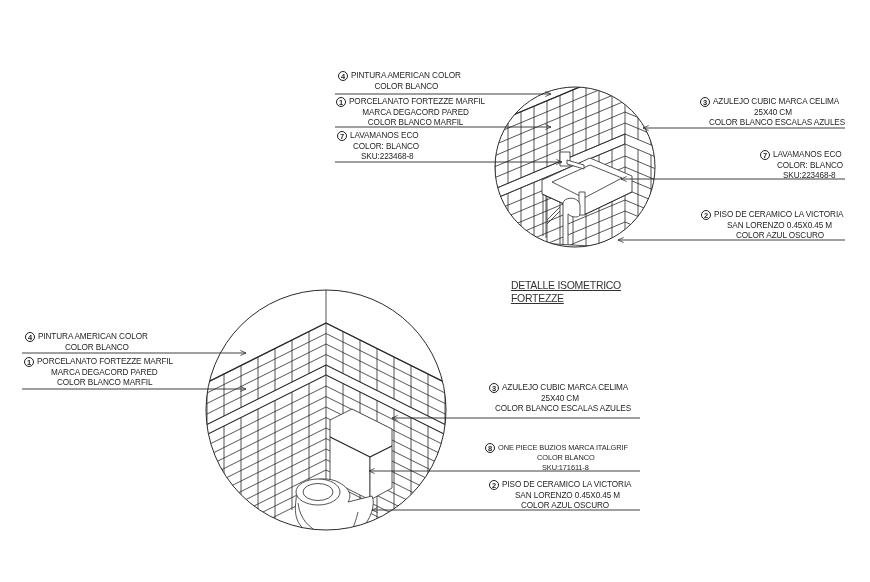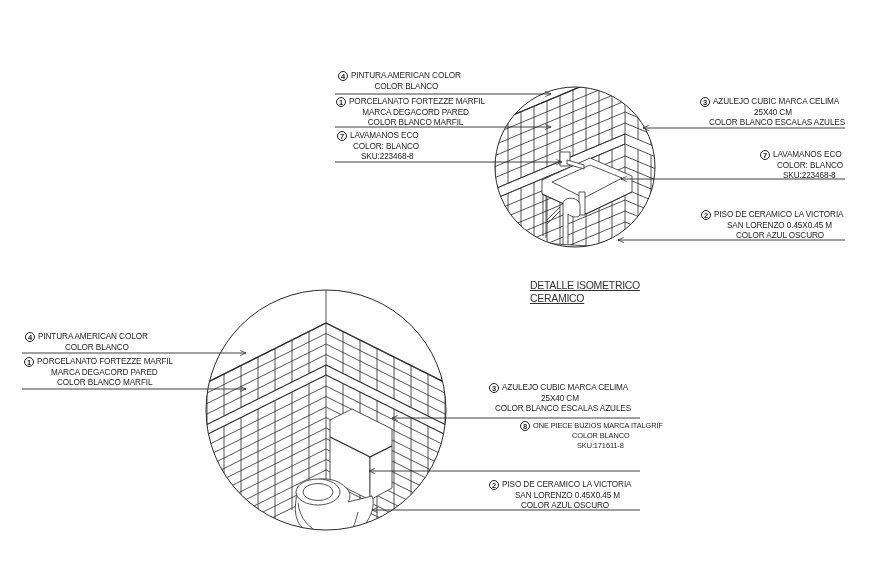--- a/index.html
+++ b/index.html
@@ -195,23 +195,23 @@
 
   <g stroke="#2a2a2a" stroke-width="0.9" fill="none">
     <line x1="22" y1="353" x2="246" y2="353" marker-end="url(#arr)"></line>
     <line x1="22" y1="389" x2="246" y2="389" marker-end="url(#arr)"></line>
     <line x1="640" y1="418" x2="392" y2="418" marker-end="url(#arr)"></line>
     <line x1="640" y1="471" x2="369" y2="471" marker-end="url(#arr)"></line>
     <line x1="640" y1="510" x2="372" y2="510" marker-end="url(#arr)"></line>
   </g>
 </svg>
 
-<div class="title" style="left:530px; top:279px;">
+<div class="title" style="left:511px; top:279px;">
   <span style="display:block">DETALLE ISOMETRICO</span>
-  <span style="display:block">CERAMICO</span>
+  <span style="display:block">FORTEZZE</span>
 </div>
 
 <div class="lbl center" style="left:338px; top:71px;">
   <span class="row" style="text-align:left"><span class="num">4</span><span>PINTURA AMERICAN COLOR</span></span>
   <span class="row" style="padding-left:14px">COLOR BLANCO</span>
 </div>
 <div class="lbl center" style="left:336px; top:97px;">
   <span class="row" style="text-align:left"><span class="num">1</span><span>PORCELANATO FORTEZZE MARFIL</span></span>
   <span class="row" style="padding-left:10px">MARCA DEGACORD PARED</span>
   <span class="row" style="padding-left:10px">COLOR BLANCO MARFIL</span>
@@ -246,21 +246,21 @@
   <span class="row"><span class="num">1</span><span>PORCELANATO FORTEZZE MARFIL</span></span>
   <span class="row" style="padding-left:27px">MARCA DEGACORD PARED</span>
   <span class="row" style="padding-left:33px">COLOR BLANCO MARFIL</span>
 </div>
 
 <div class="lbl" style="left:489px; top:383px;">
   <span class="row"><span class="num">3</span><span>AZULEJO CUBIC MARCA CELIMA</span></span>
   <span class="row" style="padding-left:52px">25X40 CM</span>
   <span class="row" style="padding-left:6px">COLOR BLANCO ESCALAS AZULES</span>
 </div>
-<div class="lbl" style="left:485px; top:421px; font-size:7.4px; line-height:9.5px;margin-left:35px;">
+<div class="lbl" style="left:485px; top:443px; font-size:7.4px; line-height:9.5px;">
   <span class="row"><span class="num">8</span><span>ONE PIECE BUZIOS MARCA ITALGRIF</span></span>
   <span class="row" style="padding-left:52px">COLOR BLANCO</span>
   <span class="row" style="padding-left:57px">SKU:171611-8</span>
 </div>
 <div class="lbl" style="left:489px; top:480px;">
   <span class="row"><span class="num">2</span><span>PISO DE CERAMICO LA VICTORIA</span></span>
   <span class="row" style="padding-left:26px">SAN LORENZO 0.45X0.45 M</span>
   <span class="row" style="padding-left:32px">COLOR AZUL OSCURO</span>
 </div>
 

